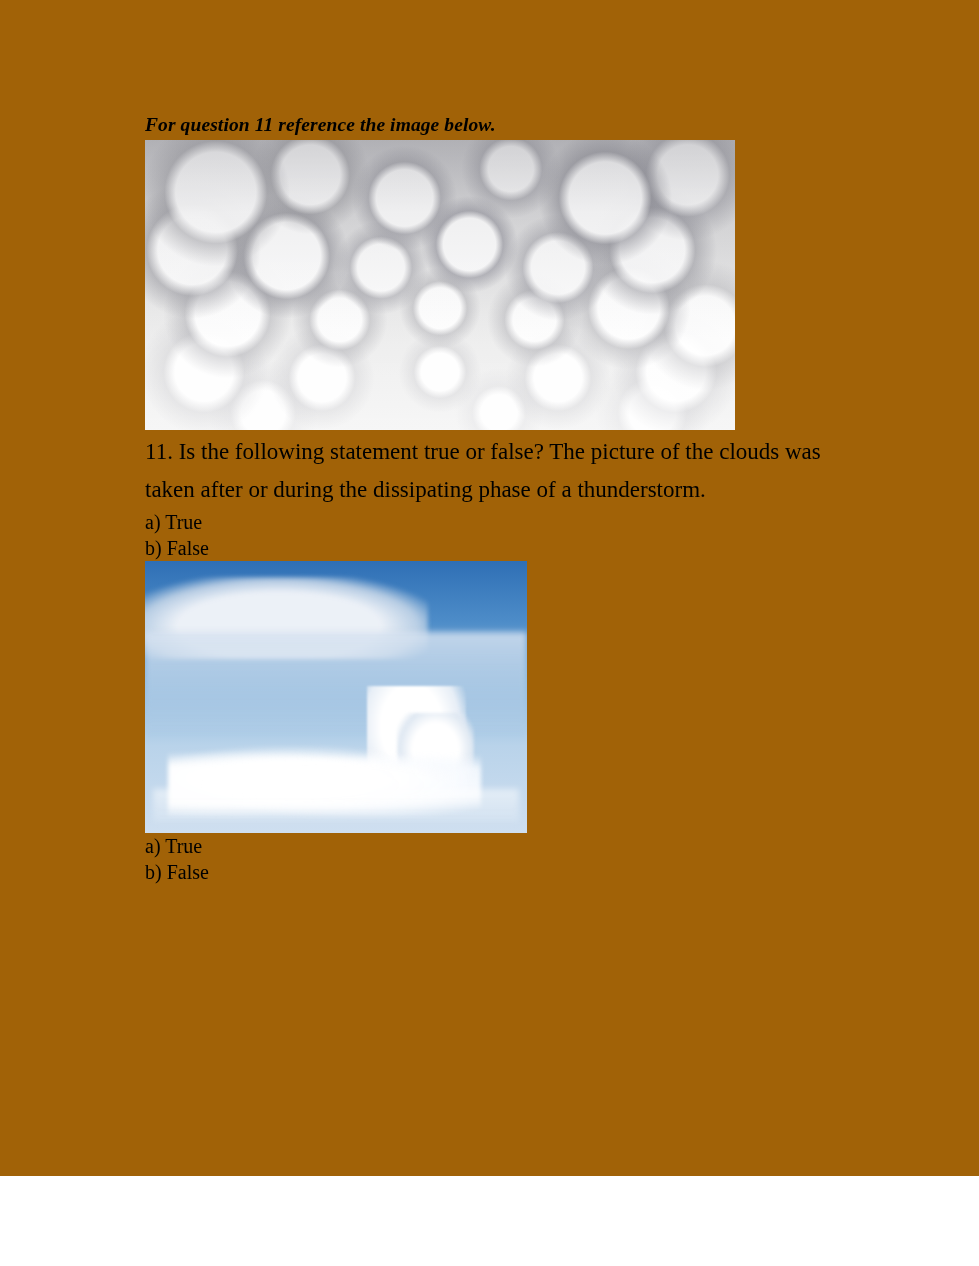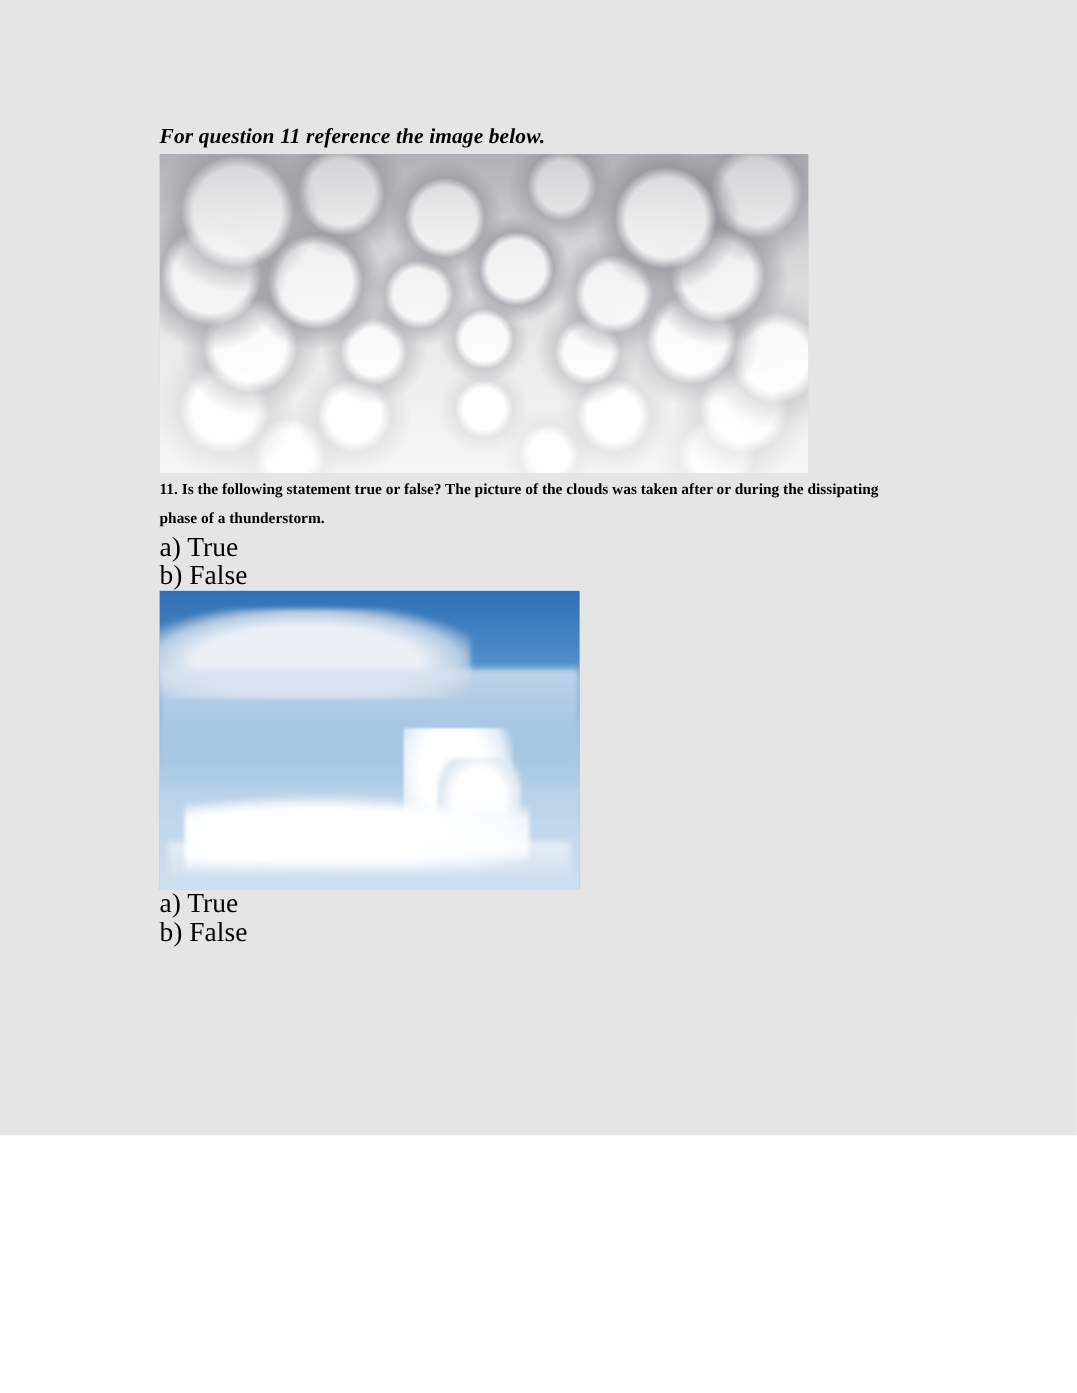--- a/index.html
+++ b/index.html
@@ -12,46 +12,46 @@
     height: 1266px;
     font-family: "Liberation Serif", serif;
     color: #000000;
     position: relative;
     overflow: hidden;
   }
   .page {
     position: absolute;
     left: 0; top: 0;
     width: 979px;
-    height: 1032px;
-    background: #e5e5e5;
+    height: 1176px;
+    background: #a16207;
   }
   .content {
     position: absolute;
     left: 145px;
     top: 112px;
     width: 700px;
   }
   .ref-line {
     font-weight: bold;
     font-style: italic;
     font-size: 19.5px;
     line-height: 25px;
     margin: 0 0 3px 0;
     letter-spacing: 0.1px;
   }
   .q-text {
-    font-weight: bold;
-    font-size: 14px;
-    line-height: 26px;
+    font-weight: normal;
+    font-size: 23px;
+    line-height: 38px;
     margin: 3px 0 0 0;
     width: 690px;
   }
   .opt {
-    font-size: 25px;
+    font-size: 20px;
     line-height: 26px;
     margin: 0;
   }
   .figure {
     margin: 0;
     padding: 0;
     display: block;
     border: 0;
   }
   .fig1 {

